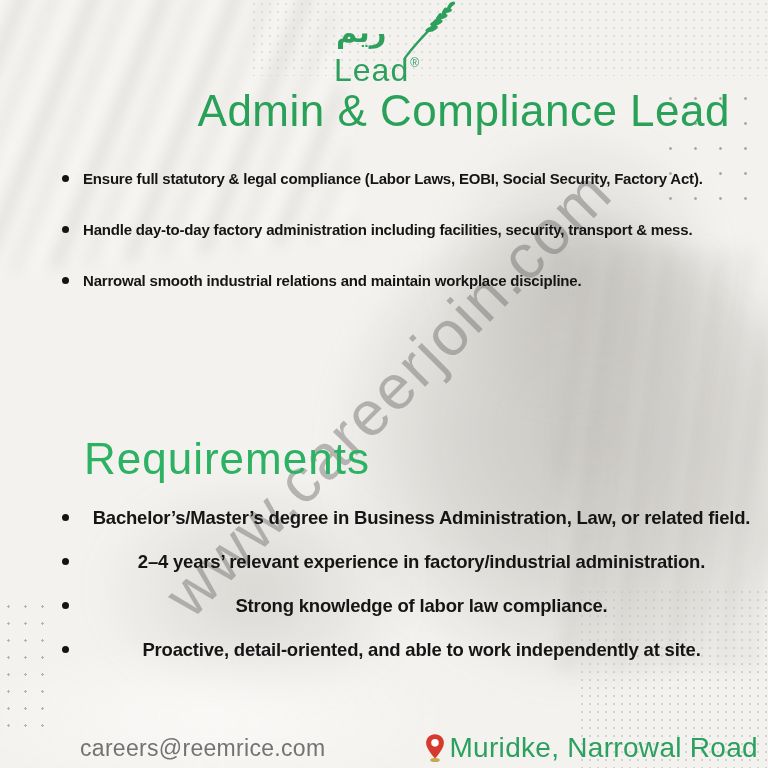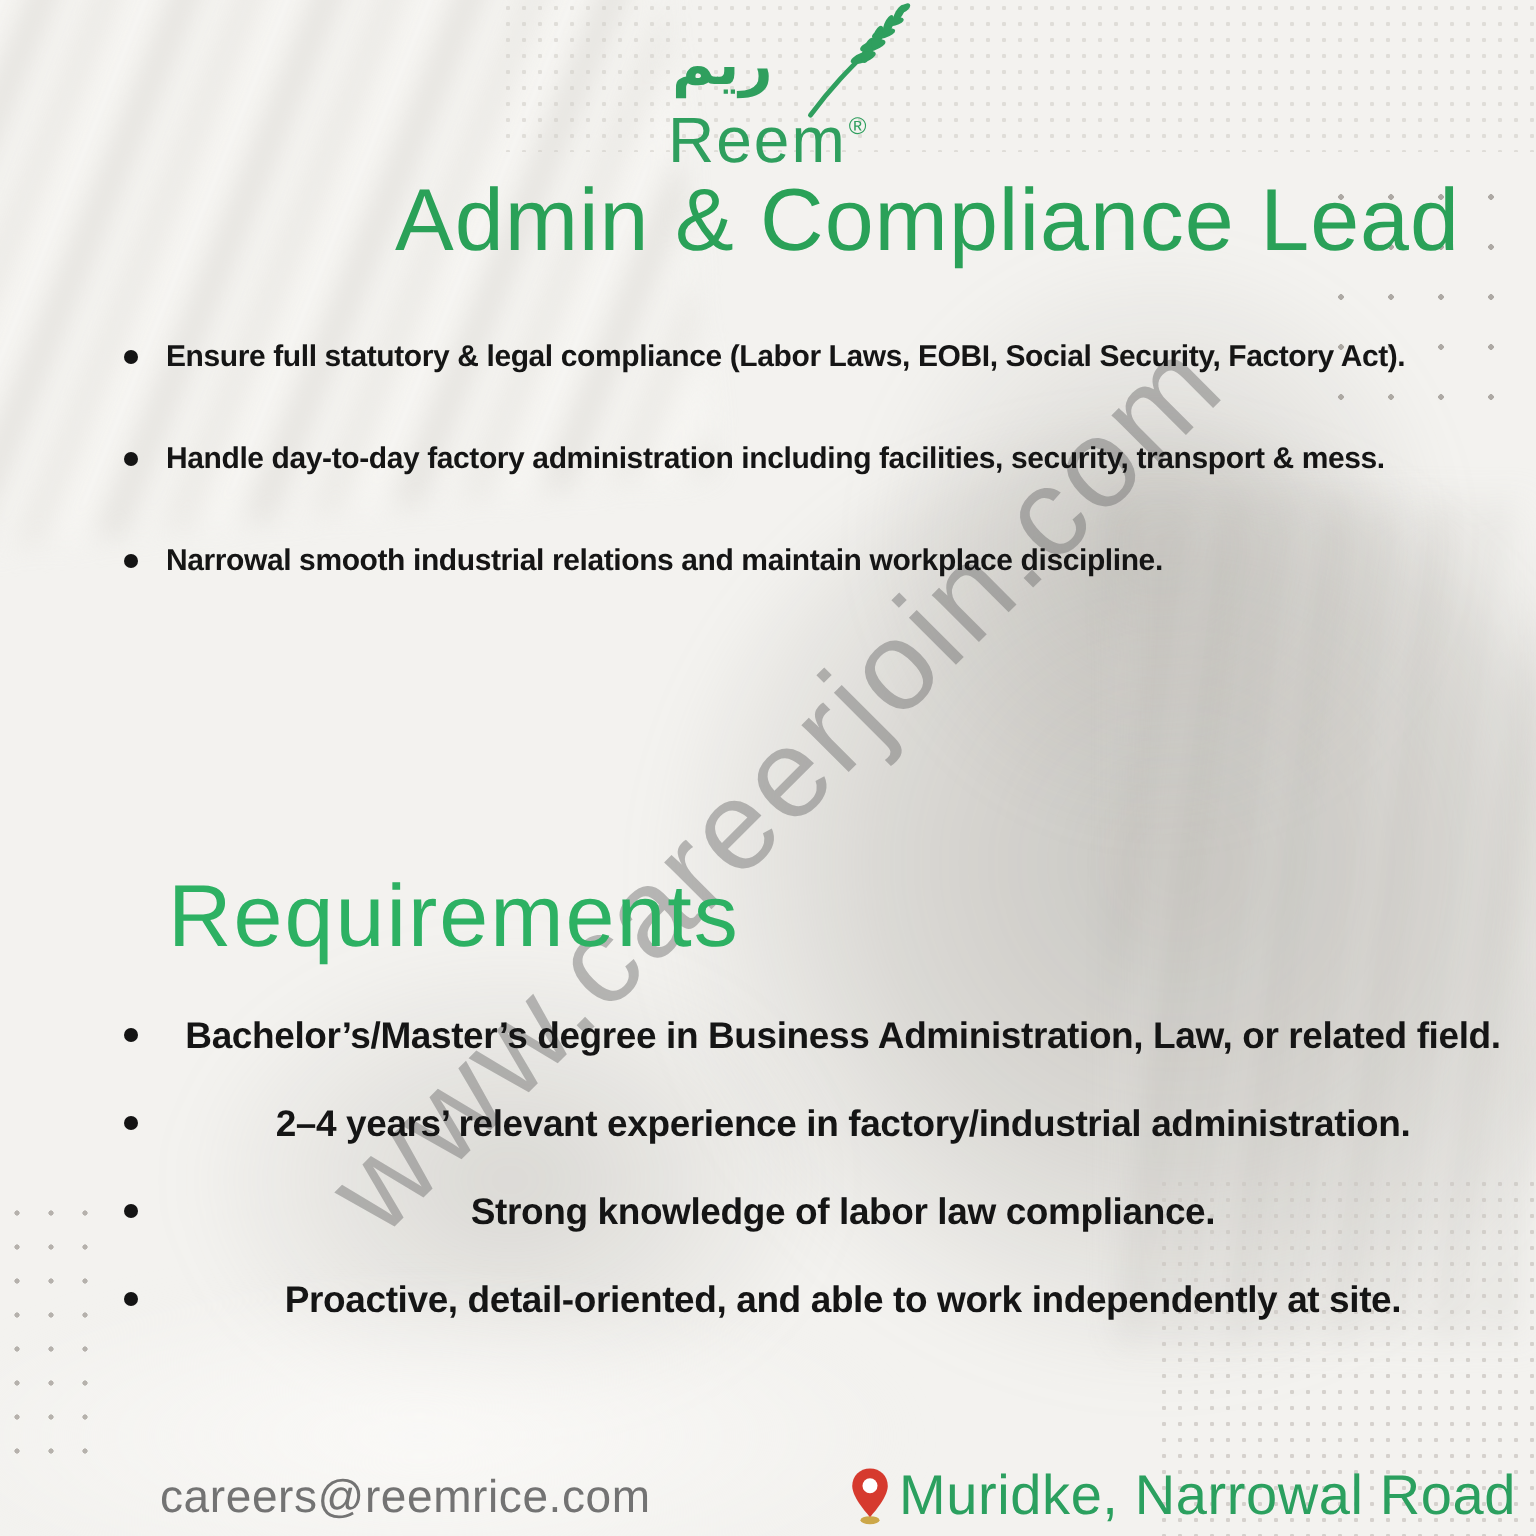--- a/index.html
+++ b/index.html
@@ -149,21 +149,21 @@
         <ellipse cx="64" cy="38" rx="11" ry="4.2" transform="rotate(-18 64 38)"></ellipse>
         <ellipse cx="68" cy="31" rx="10" ry="4" transform="rotate(-70 68 31)"></ellipse>
         <ellipse cx="73" cy="28" rx="10" ry="3.8" transform="rotate(-16 73 28)"></ellipse>
         <ellipse cx="77" cy="21" rx="9" ry="3.6" transform="rotate(-68 77 21)"></ellipse>
         <ellipse cx="82" cy="18" rx="8" ry="3.4" transform="rotate(-14 82 18)"></ellipse>
         <ellipse cx="86" cy="11" rx="8" ry="3.2" transform="rotate(-60 86 11)"></ellipse>
         <ellipse cx="90" cy="7" rx="6" ry="3" transform="rotate(-35 90 7)"></ellipse>
       </g>
     </svg>
     <div class="logo-arabic">ريم</div>
-    <div class="logo-name"><span>Reem</span><span class="logo-reg">®</span></div>
+    <div class="logo-name"><span>Lead</span><span class="logo-reg">®</span></div>
   </div>
 
   <div class="title">Admin &amp; Compliance Lead</div>
 
   <ul class="blist resp-list">
     <li>
       <span class="bdot"></span>
       <span class="btxt">Ensure full statutory &amp; legal compliance (Labor Laws, EOBI, Social Security, Factory Act).</span>
     </li>
     <li>

